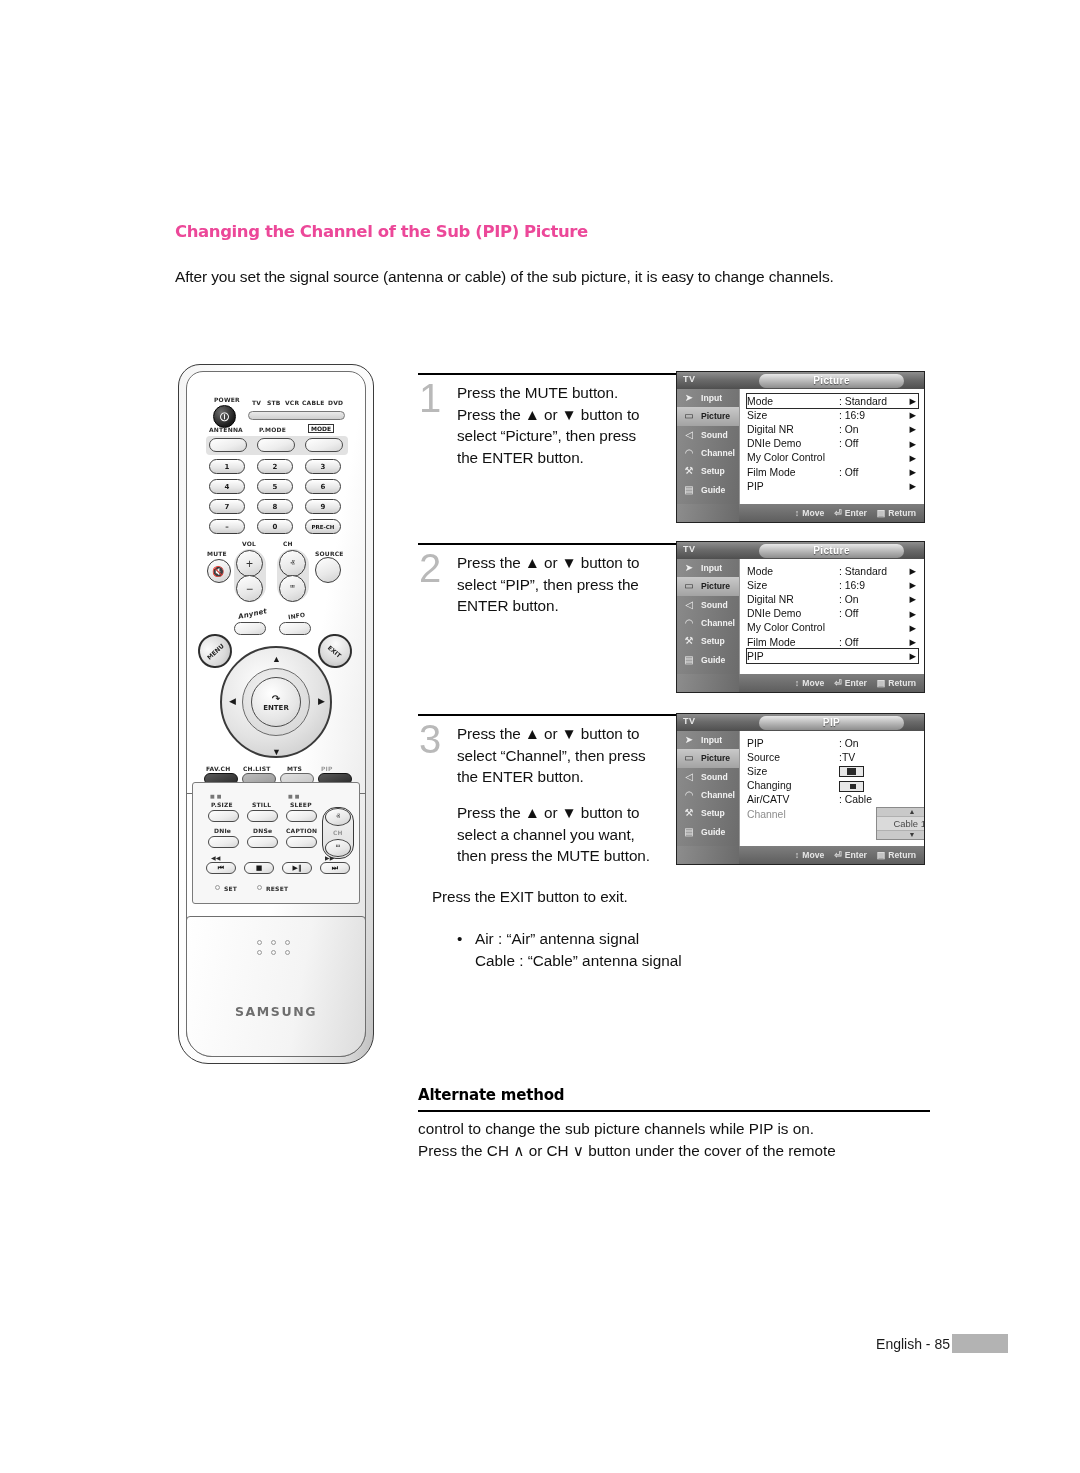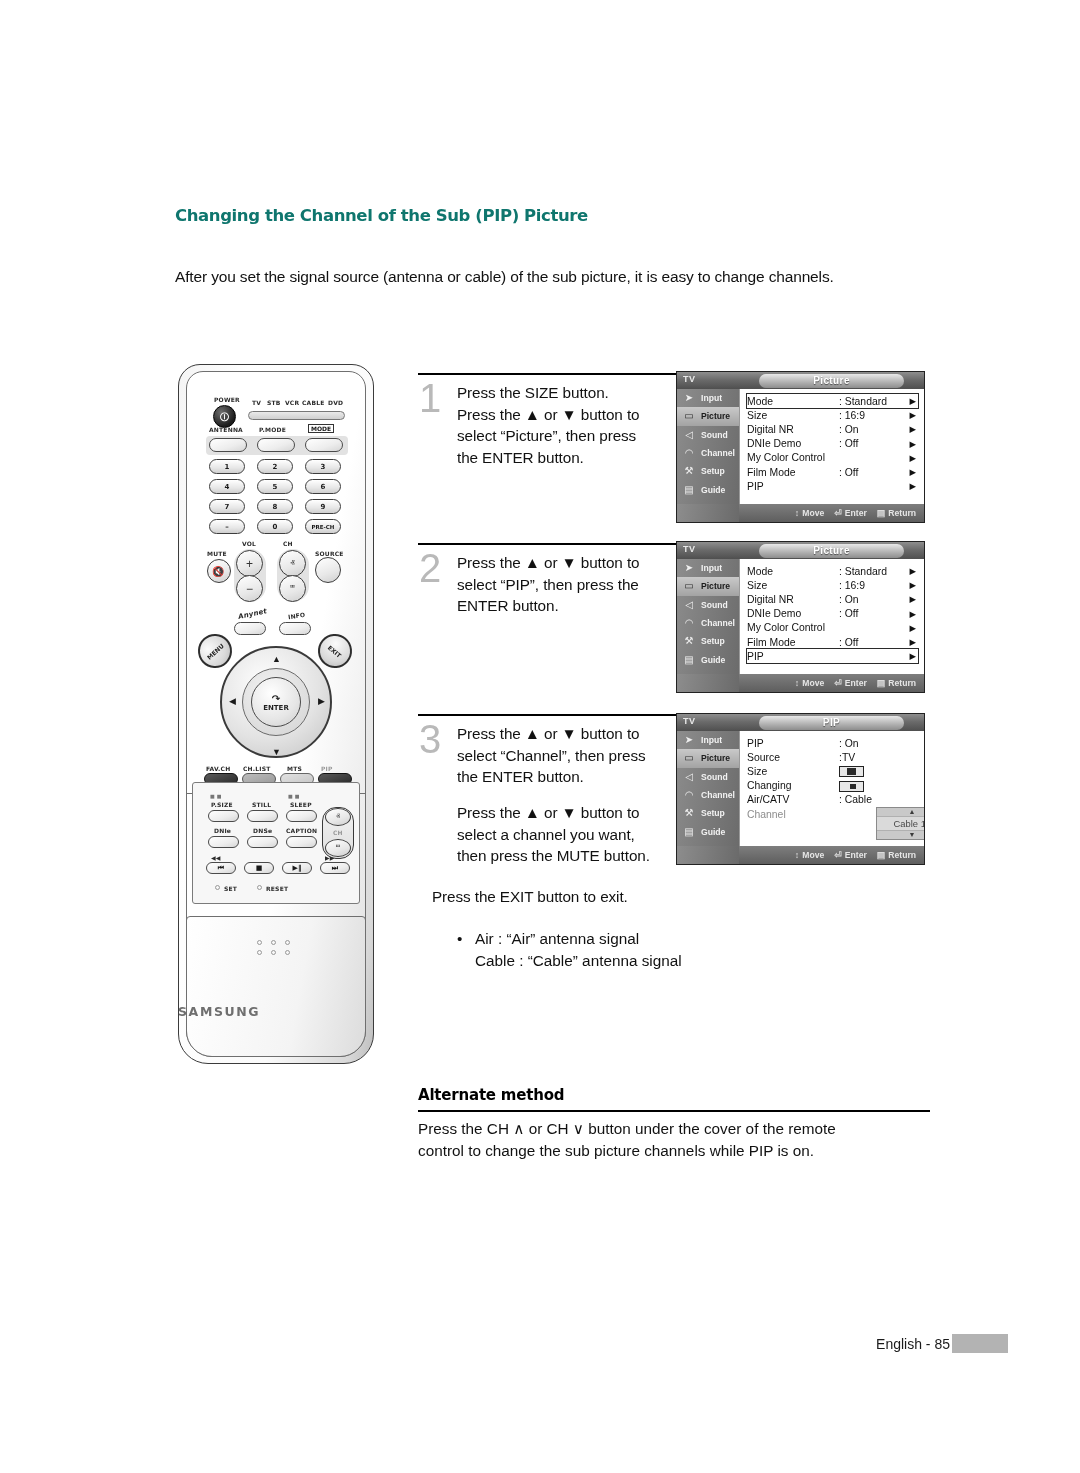--- a/index.html
+++ b/index.html
@@ -9,24 +9,24 @@
     width:1080px; height:1473px;
     background:#ffffff;
     font-family:"Liberation Sans", sans-serif;
     color:#000;
     position:relative;
     overflow:hidden;
   }
 
   
   .page-title {
-    position:absolute; left:175px; top:206px;
+    position:absolute; left:175px; top:222px;
     font-family:"DejaVu Sans", sans-serif;
     font-weight:bold; font-size:16.5px; letter-spacing:-0.4px;
-    color:#0f766e;
+    color:#ec4899;
   }
   .intro {
     position:absolute; left:175px; top:268px; width:760px;
     font-size:15.5px; color:#111; letter-spacing:-0.15px;
   }
 
   
   #remote { position:absolute; left:178px; top:364px; width:196px; height:700px; }
   .rc-shell {
     position:absolute; left:0; top:0; width:196px; height:700px;
@@ -114,21 +114,21 @@
     position:absolute; left:14px; top:418px; width:168px; height:122px;
     border:1.2px solid #7b7b7b; background:#f7f7f7; border-radius:3px;
   }
   .rc-bottom {
     position:absolute; left:8px; top:552px; width:180px; height:141px;
     border:1.2px solid #6f6f6f; border-radius:4px 4px 26px 26px;
     background:linear-gradient(100deg,#ffffff,#f4f4f4 62%,#dcdcdc);
   }
   .rc-dot { position:absolute; width:5px; height:5px; border:1px solid #999; border-radius:50%; }
   .samsung {
-    position:absolute; width:100%; 
+    position:absolute; width:100%; text-align:center;
     font-family:"DejaVu Sans", sans-serif; font-weight:bold;
     font-size:12.5px; letter-spacing:1.6px; color:#6f6f6f;
   }
   .chbox {
     position:absolute; border:1.8px solid #3a3a3a; border-radius:14px;
     background:linear-gradient(#f3f3f3,#dedede);
   }
   .step-rule { position:absolute; border-top:2.2px solid #000; width:259px; }
   .step-num {
     position:absolute; font-family:"Liberation Sans", sans-serif;
@@ -390,21 +390,21 @@
   <div class="rc-dot" style="left:107px; top:576px;"></div>
   <div class="rc-dot" style="left:79px; top:586px;"></div>
   <div class="rc-dot" style="left:93px; top:586px;"></div>
   <div class="rc-dot" style="left:107px; top:586px;"></div>
   <div class="samsung" style="top:640px;">SAMSUNG</div>
 </div>
 
 <div class="step-rule" style="left:418px; top:373px;"></div>
 <div class="step-num" style="left:419px; top:378px;">1</div>
 <div class="step-text" style="left:457px; top:382px;">
-  <div>Press the SIZE button.</div>
+  <div>Press the MUTE button.</div>
   <div>Press the ▲ or ▼ button to</div>
   <div>select “Picture”, then press</div>
   <div>the ENTER button.</div>
 </div>
 
 <div class="osd" id="osd1" style="left:676px; top:371px;">
   <div class="osd-titlebar"></div>
   <div class="osd-tv">TV</div>
   <div class="osd-titlepill">
     <span class="osd-title">Picture</span>
@@ -691,18 +691,18 @@
       <span class="hint">
         <span class="gl">▤</span>
         <span>Return</span>
       </span>
     </div>
 </div>
 
 <div class="alt-title">Alternate method</div>
 <div class="alt-rule"></div>
 <div class="alt-body">
+  <div>control to change the sub picture channels while PIP is on.</div>
   <div>Press the CH ∧ or CH ∨ button under the cover of the remote</div>
-  <div>control to change the sub picture channels while PIP is on.</div>
 </div>
 
 <div class="footer-text">English - 85</div>
 <div class="footer-bar"></div>
 
 </body></html>

